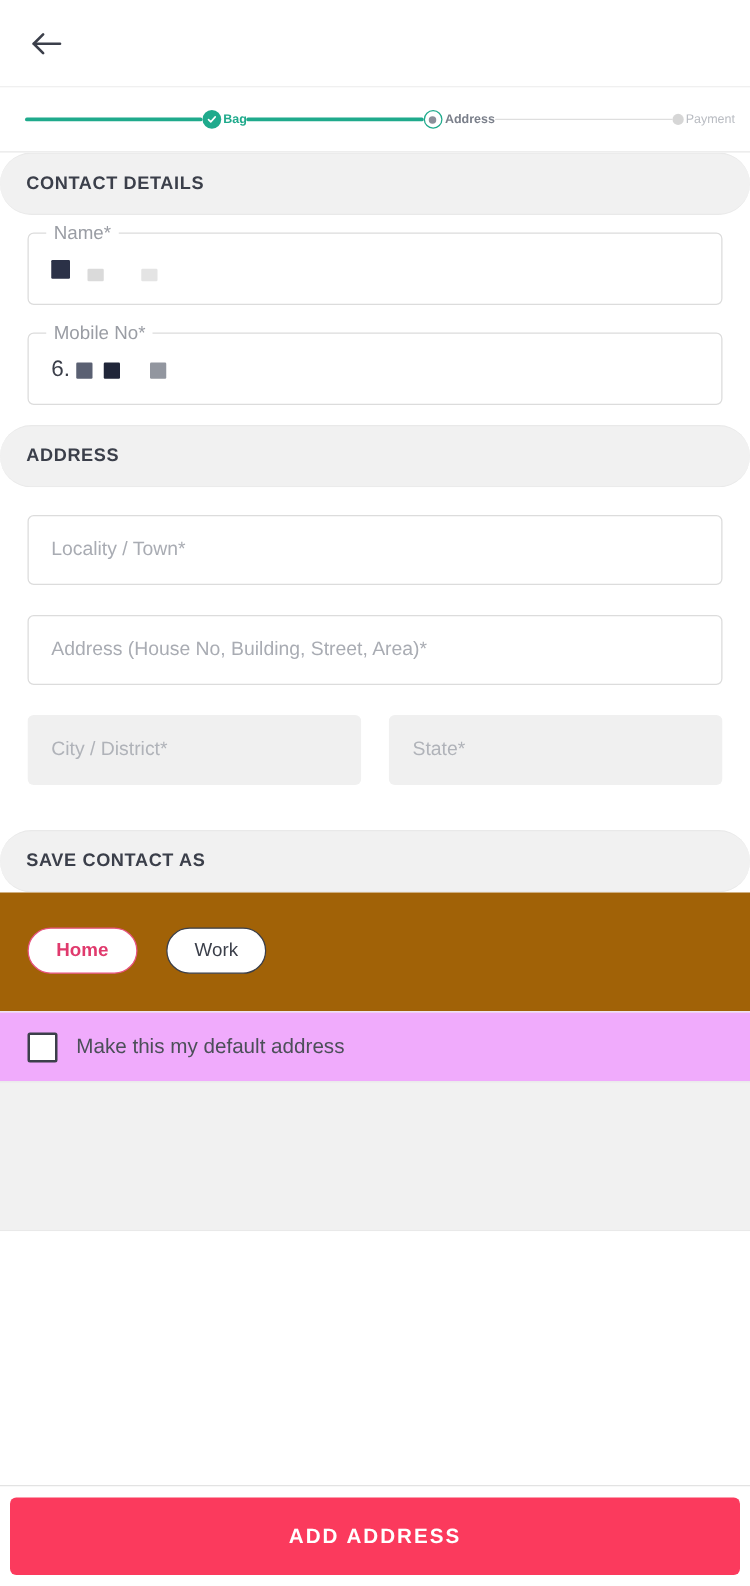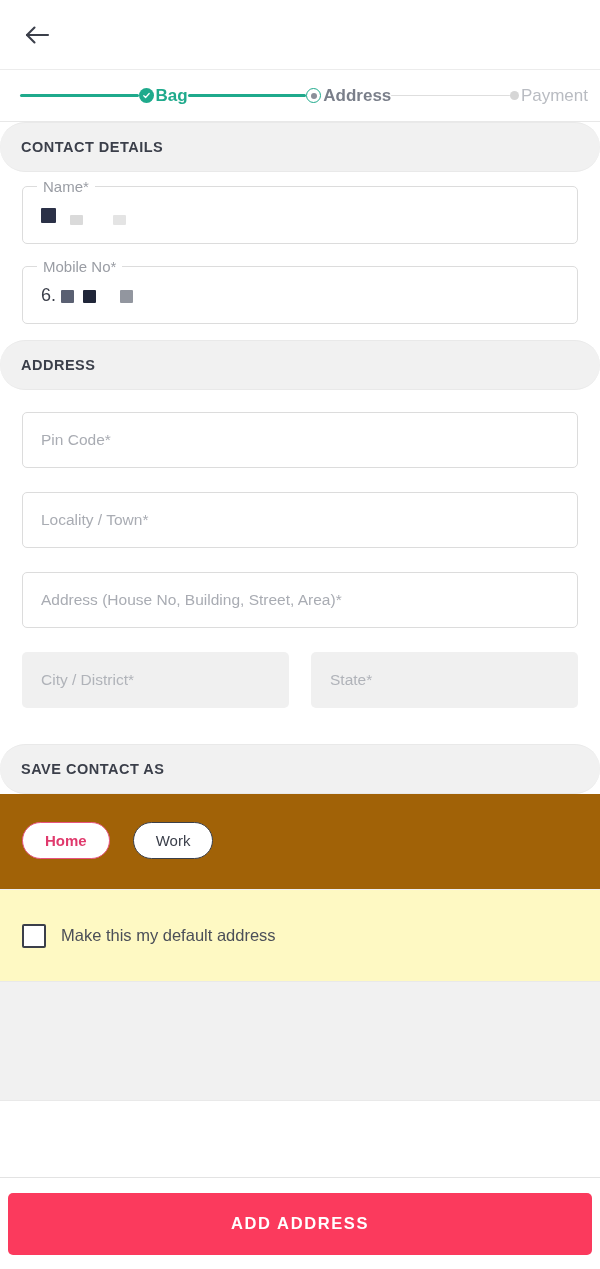--- a/index.html
+++ b/index.html
@@ -94,21 +94,21 @@
     background: #8b8f99;
     display: block;
   }
   .dot-todo {
     width: 9px; height: 9px;
     border-radius: 50%;
     background: #d6d6d6;
     flex: none;
   }
   .step-label {
-    font-size: 17px;
+    font-size: 10px;
     font-weight: 700;
     margin-left: 2px;
     white-space: nowrap;
   }
   .step-label.done    { color: #1faa8c; }
   .step-label.current { color: #7a7f8a; }
   .step-label.todo    { color: #b9bcc2; font-weight: 400; }
 
   
   .section-head {
@@ -206,22 +206,22 @@
     justify-content: center;
     font-size: 15px;
     cursor: pointer;
     background: #ffffff;
   }
   .chip.selected { border: 1.4px solid #e8537f; color: #e03a6d; font-weight: 600; }
   .chip.unselected { border: 1.4px solid #3b3f4a; color: #3b3f4a; }
 
   
   .check-block {
-    background: #fef9c3;
-    height: 92px;
+    background: #f0abfc;
+    height: 56px;
     display: flex;
     align-items: center;
     padding-left: 22px;
     border-top: 1px solid #efefef;
   }
   .checkbox {
     width: 24px; height: 24px;
     border: 2px solid #3b3f4a;
     border-radius: 2px;
     background: #ffffff;
@@ -240,21 +240,21 @@
     height: 120px;
     border-top: 1px solid #e9e9e9;
     border-bottom: 1px solid #e9e9e9;
   }
   .white-filler { background: #ffffff; height: 74px; }
 
   
   .cta-bar {
     position: absolute;
     left: 0; right: 0; bottom: 0;
-    height: 92px;
+    height: 81px;
     background: #ffffff;
     border-top: 1px solid #e3e3e3;
     display: flex;
     align-items: center;
     justify-content: center;
     padding: 0 8px;
   }
   .cta-btn {
     width: 100%;
     height: 62px;
@@ -339,23 +339,20 @@
         <span class="redact" style="width:13px;height:13px;background:#92969f;margin-top:3px;"></span>
       </span>
     </div>
 
   </div>
 
   <div class="section-head">ADDRESS</div>
 
   <div class="form-block" style="padding-top:22px;padding-bottom:22px;">
 
-    <div class="field-input">
-      <span>Pin Code*</span>
-    </div>
 
     <div class="field-input">
       <span>Locality / Town*</span>
     </div>
 
     <div class="field-input">
       <span>Address (House No, Building, Street, Area)*</span>
     </div>
 
     <div class="row-2">

